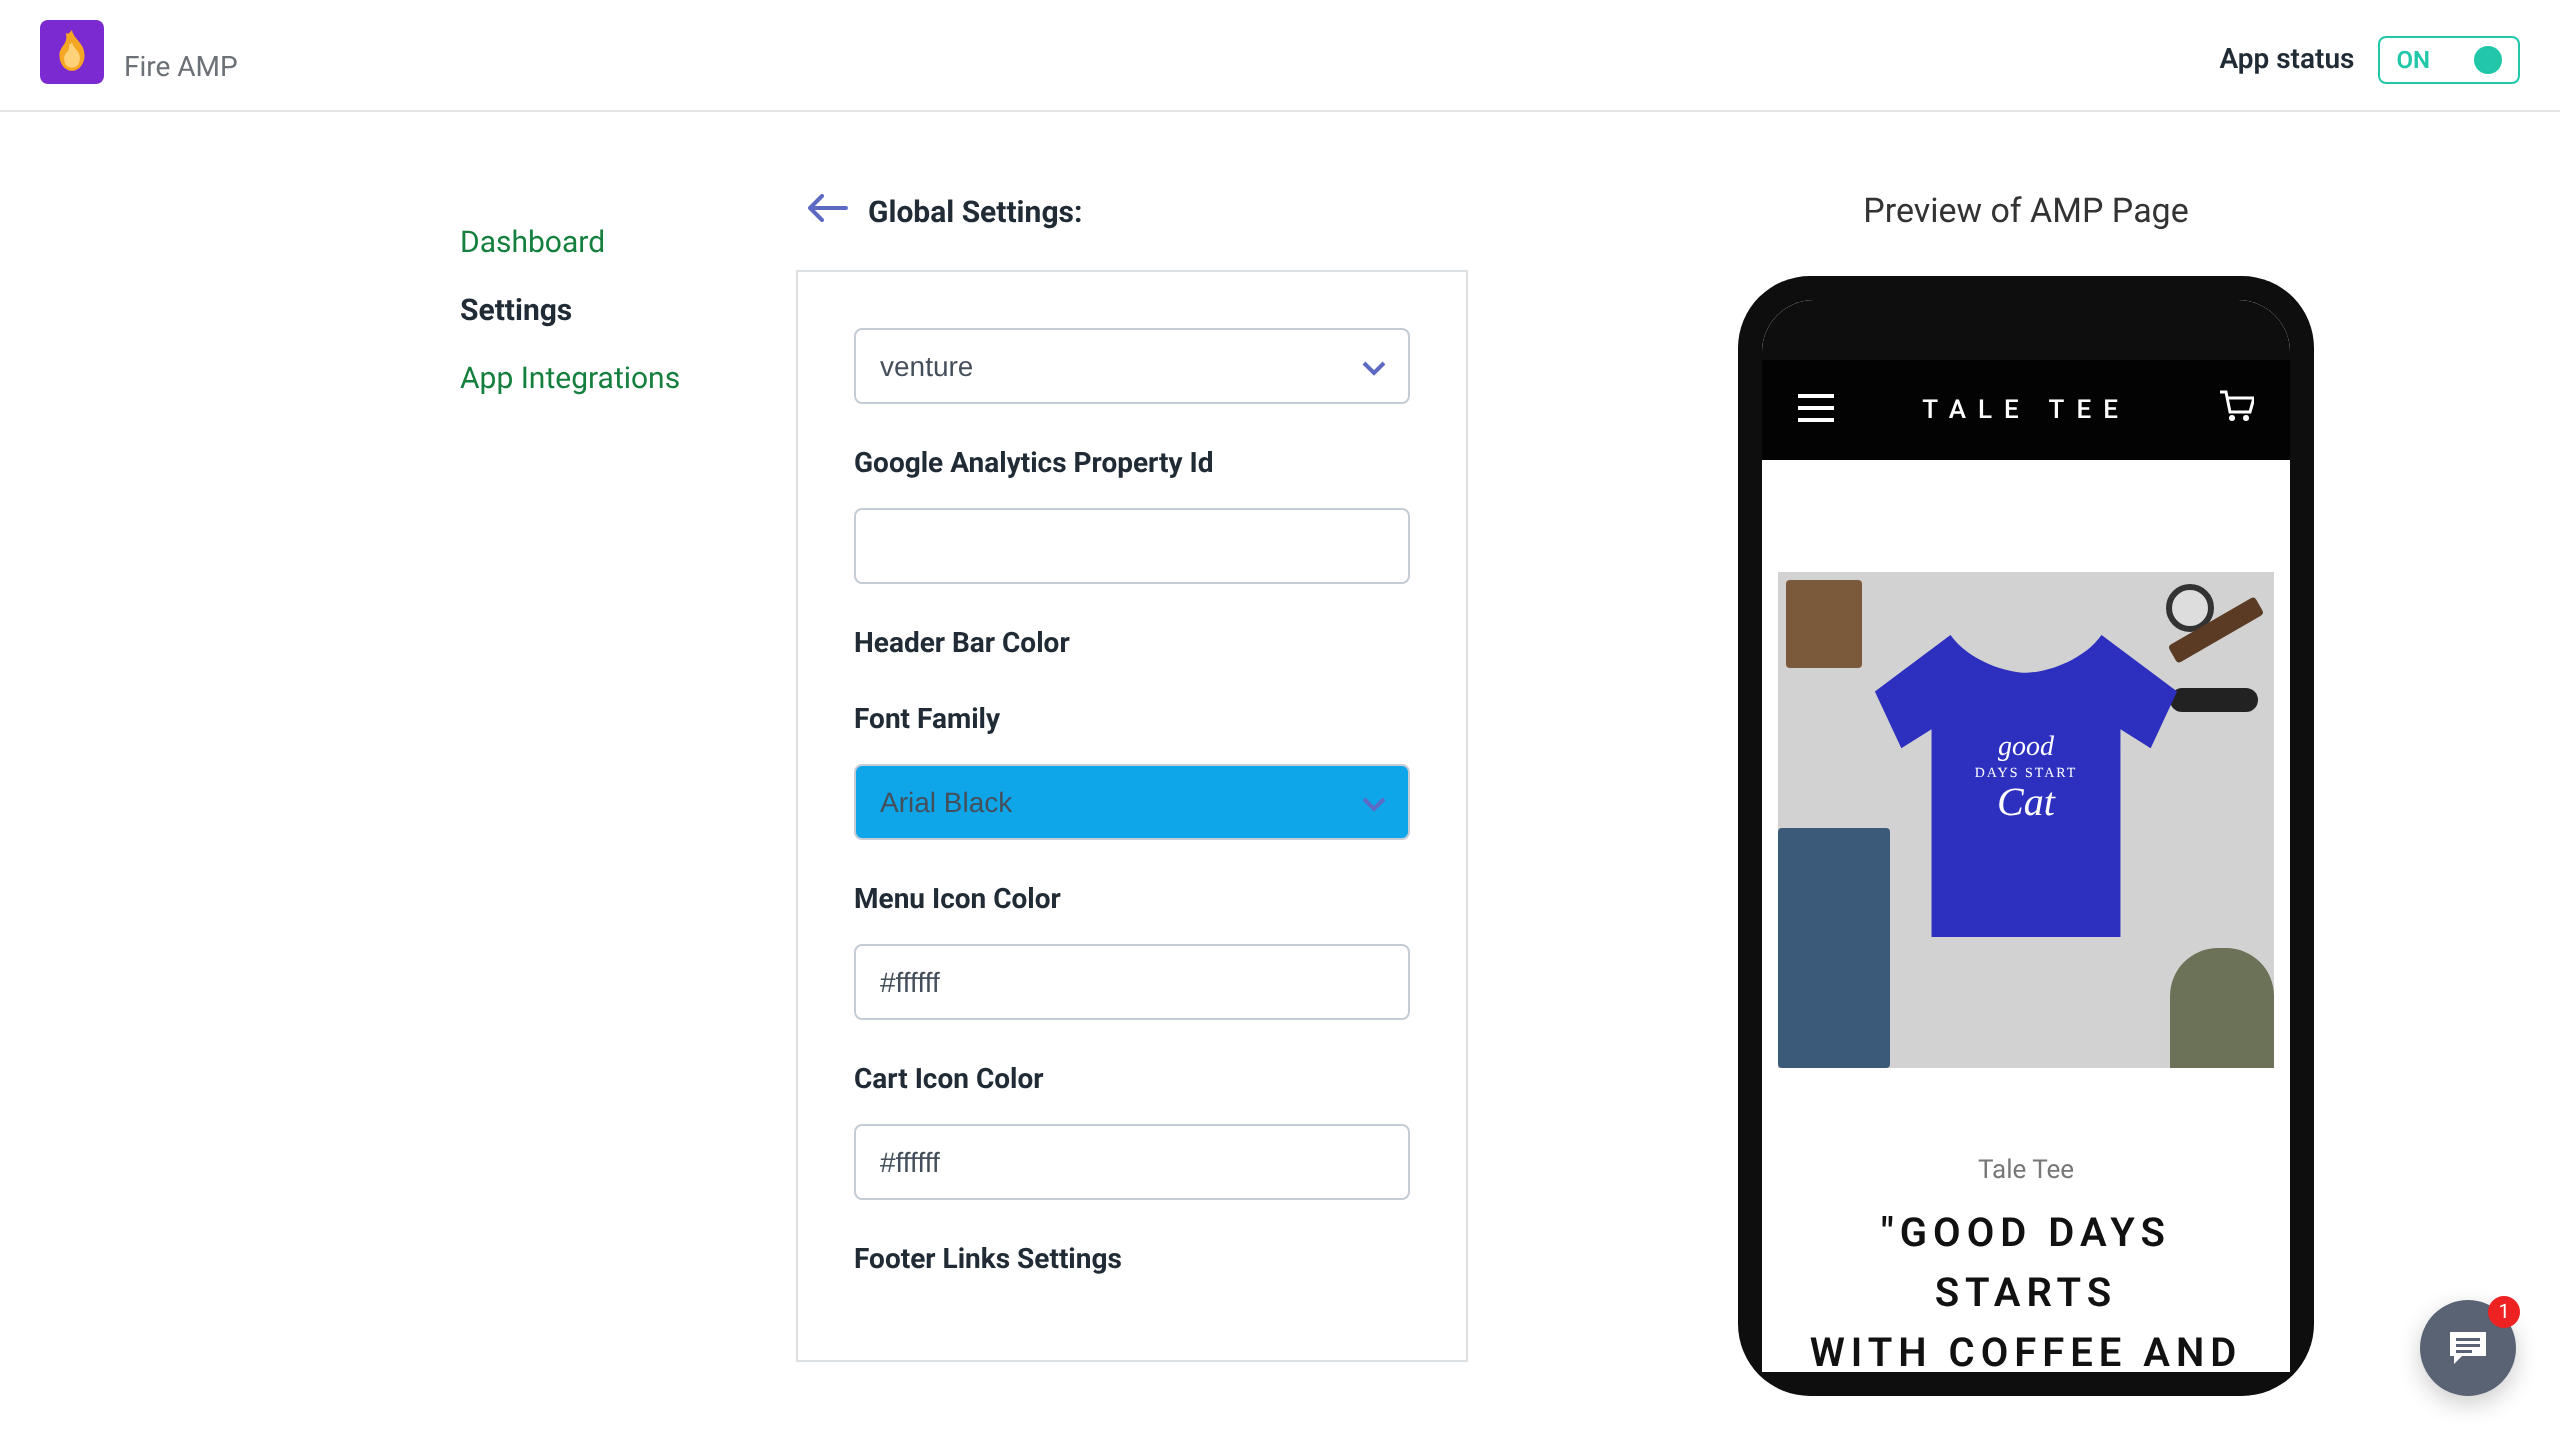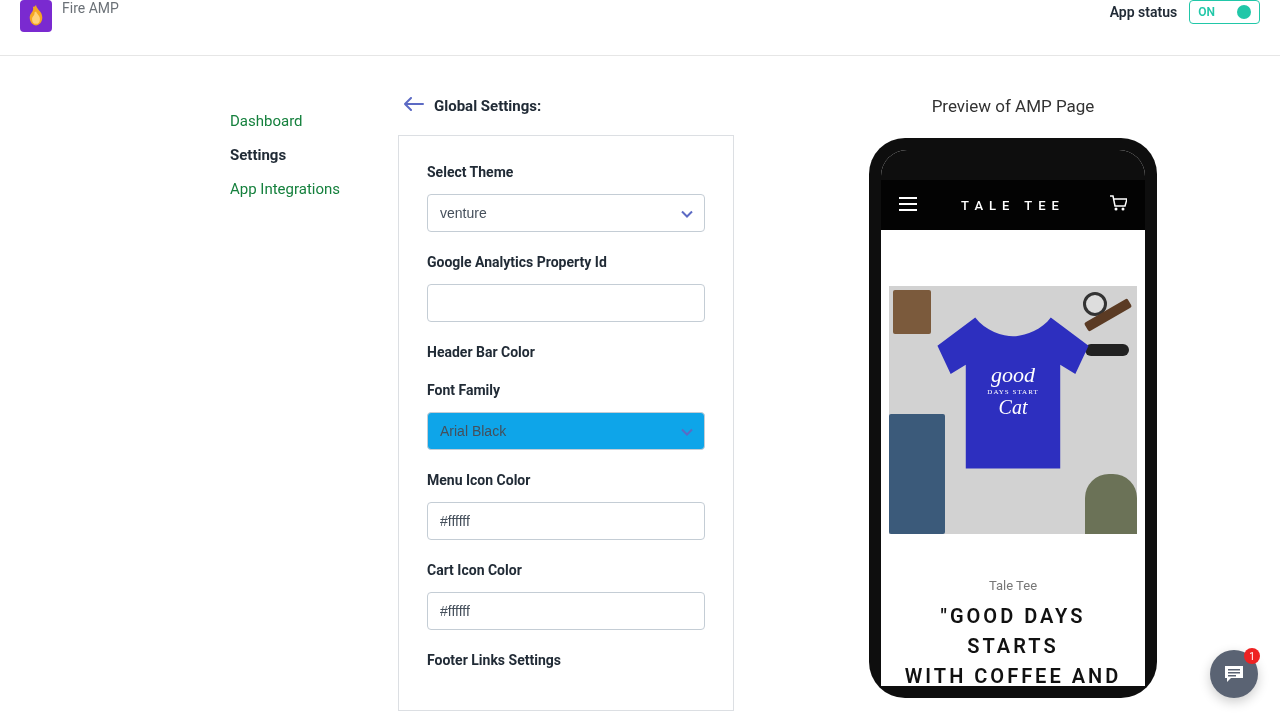--- a/index.html
+++ b/index.html
@@ -1,18 +1,18 @@
 <!DOCTYPE html>
 <html><head>
 <meta charset="utf-8">
 <style>
   * { box-sizing: border-box; margin: 0; padding: 0; }
   body { font-family: -apple-system, BlinkMacSystemFont, "Segoe UI", Roboto, sans-serif; background: #fff; color: #212b36; width: 1280px; height: 720px; overflow: hidden; position: relative; }
 
-  .topbar { height: 56px; border-bottom: 1px solid #e6e6e6; display: flex; align-items: flex-start; padding: 0 20px; }
+  .topbar { height: 56px; border-bottom: 1px solid #e6e6e6; display: flex; align-items: flex-end; padding: 13px 20px; }
   .logo-box { width: 32px; height: 32px; background: #7a2ad0; border-radius: 4px; display: flex; align-items: center; justify-content: center; margin-right: 10px; }
   .logo-box svg { width: 20px; height: 22px; }
   .app-name { color: #6b7177; font-size: 14px; }
   .topbar-right { margin-left: auto; display: flex; align-items: center; gap: 12px; }
   .app-status-label { font-weight: 600; font-size: 14px; color: #212b36; }
   .status-pill { border: 1px solid #21c7a8; border-radius: 4px; padding: 4px 8px; display: flex; align-items: center; gap: 22px; }
   .status-pill-text { font-size: 12px; color: #21c7a8; font-weight: 600; }
   .status-dot { width: 14px; height: 14px; border-radius: 50%; background: #21c7a8; }
 
   .main { display: flex; padding: 0; }
@@ -39,21 +39,21 @@
   .phone-screen { background: #fff; width: 100%; height: 100%; border-radius: 26px 26px 0 0; overflow: hidden; display: flex; flex-direction: column; }
   .phone-top-gap { height: 30px; background: #0e0e0e; border-radius: 0 0 0 0; }
   .phone-header { background: #030303; height: 50px; display: flex; align-items: center; padding: 0 18px; justify-content: space-between; }
   .phone-header-title { color: #fff; letter-spacing: 6px; font-size: 13px; font-weight: 500; }
   .phone-body { flex: 1; background: #fff; overflow: hidden; }
   .product-img { width: 248px; height: 248px; margin: 56px auto 0; background: #c9c9c9; position: relative; overflow: hidden; }
   .flat-bg { position: absolute; inset: 0; background: #d2d2d2; }
   .tshirt { position: absolute; left: 50%; top: 44%; transform: translate(-50%,-50%); }
   .tshirt svg { width: 190px; height: 170px; }
   .tshirt-text { position: absolute; left: 50%; top: 42%; transform: translate(-50%,-50%); text-align: center; color: #fff; font-family: Georgia, serif; }
-  .tshirt-text .line1 { font-style: italic; font-size: 22px; }
+  .tshirt-text .line1 { font-style: italic; font-size: 14px; }
   .tshirt-text .line2 { font-size: 7px; letter-spacing: 1px; }
   .tshirt-text .line3 { font-size: 20px; font-style: italic; }
   .accessory { position:absolute; background:#8a7a60; border-radius:2px; }
   .brand-small { text-align: center; font-size: 13px; color: #777; margin-top: 44px; }
   .product-title { text-align: center; font-size: 20px; letter-spacing: 3px; font-weight: 600; padding: 8px 14px 0; line-height: 1.5; color:#111; }
 
   .chat-fab { position: absolute; right: 22px; bottom: 22px; width: 48px; height: 48px; border-radius: 50%; background: #5a6373; display: flex; align-items: center; justify-content: center; color: #fff; box-shadow: 0 4px 12px rgba(0,0,0,.2); }
   .chat-badge { position: absolute; top: -2px; right: -2px; width: 16px; height: 16px; border-radius: 50%; background: #e22; color: #fff; font-size: 10px; display: flex; align-items: center; justify-content: center; }
 </style>
 </head>
@@ -88,21 +88,20 @@
       <span class="back-arrow">
         <svg width="20" height="14" viewBox="0 0 20 14">
             <path d="M7 1 L1 7 L7 13 M1 7 H19" stroke="#5c6ac4" stroke-width="2" fill="none" stroke-linecap="round" stroke-linejoin="round"></path>
           </svg>
       </span>
       <span class="back-title">Global Settings:</span>
     </div>
 
     <div class="form-card">
       <div class="field-group">
-        <label class="field-label">Select Theme</label>
         <div class="select-wrap">
           <select class="select" style="width:100%;height:38px;border:1px solid #c4cdd5;border-radius:4px;padding:0 12px;font-size:14px;color:#454f5b;background:#fff;appearance:none;">
             <option>venture</option>
           </select>
           <span class="select-chevron">
             <svg width="12" height="8" viewBox="0 0 12 8">
                 <path d="M1 1 L6 6 L11 1" stroke="#5c6ac4" stroke-width="2" fill="none"></path>
               </svg>
           </span>
         </div>

